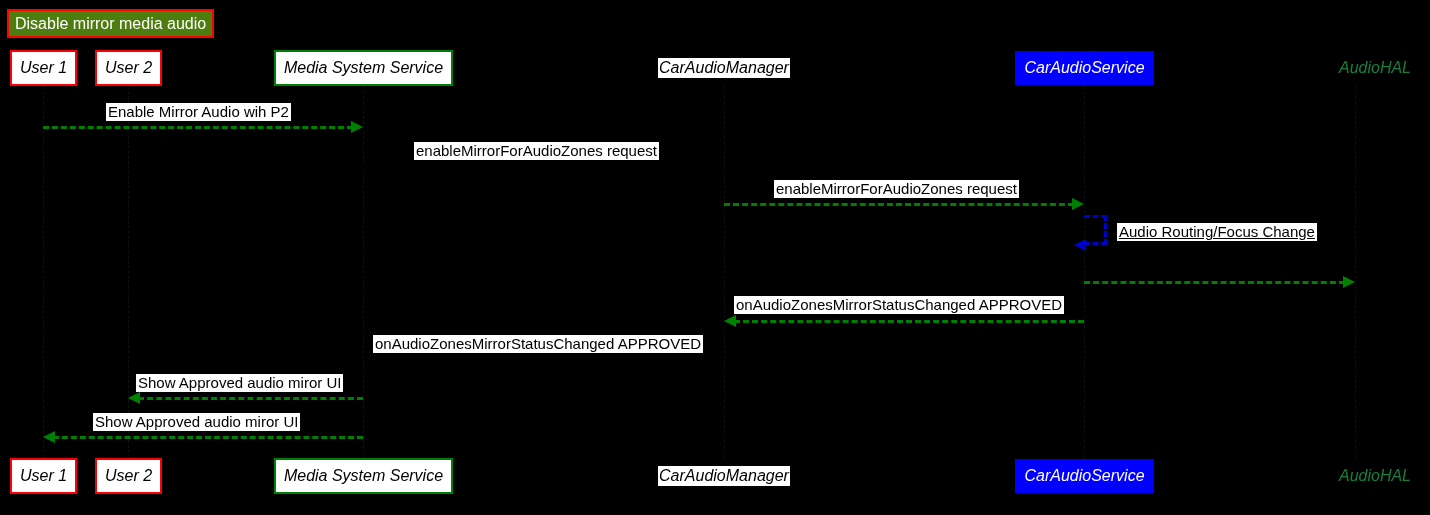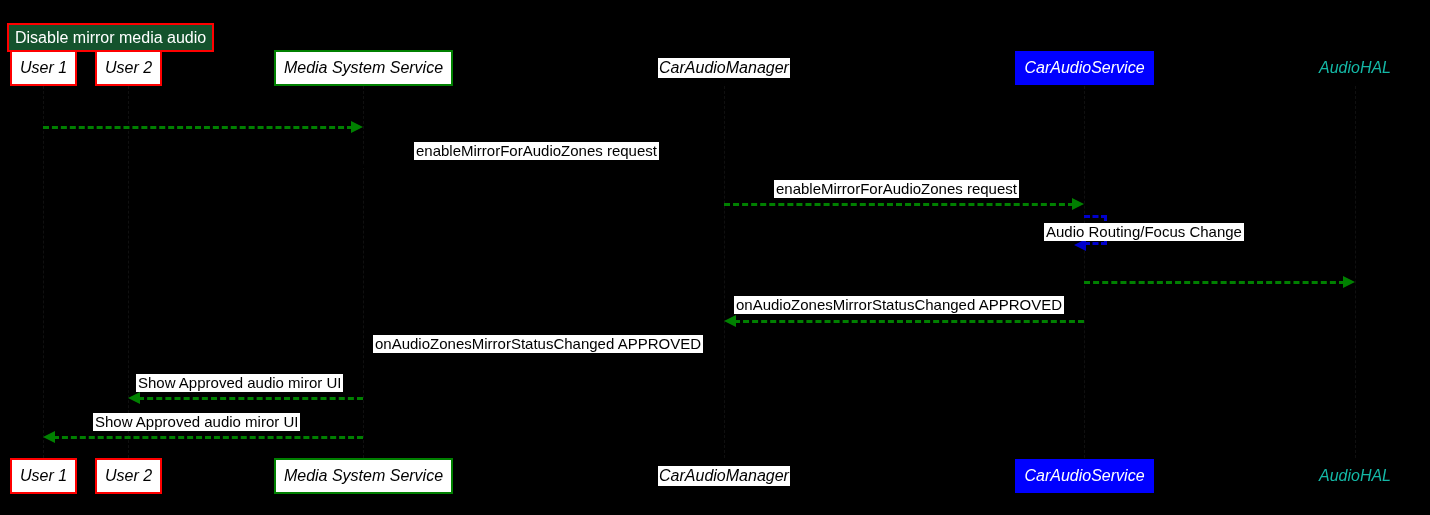--- a/index.html
+++ b/index.html
@@ -57,22 +57,23 @@
   }
   .participant.border-red   { border-color: #ff0000; }
   .participant.border-green { border-color: #008000; }
   .participant.filled-blue {
     background: #0000ff;
     color: #ffffff;
     border: none;
   }
   .participant.plain {
     background: transparent;
-    color: #14b8a6;
+    color: #15803d;
     border: none;
+    margin-left: 20px;
   }
 
   
   .lifeline {
     position: absolute;
     width: 0;
     border-left: 1px dashed #101010;
   }
 
   
@@ -120,21 +121,21 @@
     width: 0; height: 0;
     border-top: 6px solid transparent;
     border-bottom: 6px solid transparent;
     border-right: 12px solid #0000cc;
   }
 </style>
 </head>
 <body>
 
 <div id="diagram">
-    <div class="title-box" style="left: 7px; top: 23px; width: 207px; height: 29px; background: #14532d; border-color: rgb(255, 0, 0); color: rgb(255, 255, 255);">
+    <div class="title-box" style="left: 7px; top: 9px; width: 207px; height: 29px; background: #4d7c0f; border-color: rgb(255, 0, 0); color: rgb(255, 255, 255);">
       <span>Disable mirror media audio</span>
     </div>
     <div class="lifeline" style="left: 43px; top: 86px; height: 372px;"></div>
     <div class="lifeline" style="left: 128px; top: 86px; height: 372px;"></div>
     <div class="lifeline" style="left: 363px; top: 86px; height: 372px;"></div>
     <div class="lifeline" style="left: 724px; top: 86px; height: 372px;"></div>
     <div class="lifeline" style="left: 1084px; top: 86px; height: 372px;"></div>
     <div class="lifeline" style="left: 1355px; top: 86px; height: 372px;"></div>
     <div class="participant boxed border-red" style="left: 10px; top: 50px; width: 67px; height: 36px;">
       <span>User 1</span>
@@ -167,29 +168,30 @@
       <span>CarAudioManager</span>
     </div>
     <div class="participant filled-blue" style="left: 1015px; top: 459px; width: 139px; height: 34px;">
       <span>CarAudioService</span>
     </div>
     <div class="participant plain" style="left: 1313px; top: 466px; width: 84px; height: 20px;">
       <span>AudioHAL</span>
     </div>
     <div class="msg-line green" style="left: 43px; top: 126px; width: 310px;"></div>
     <div class="arrowhead right green" style="top: 121px; left: 351px;"></div>
+    <div class="msg-label" style="left: 106px; top: 103px;">Enable Mirror Audio wih P2</div>
     <div class="msg-line hidden" style="left: 363px; top: 165px; width: 351px;"></div>
     <div class="arrowhead right hidden" style="top: 160px; left: 712px;"></div>
     <div class="msg-label" style="left: 414px; top: 142px;">enableMirrorForAudioZones request</div>
     <div class="msg-line green" style="left: 724px; top: 203px; width: 350px;"></div>
     <div class="arrowhead right green" style="top: 198px; left: 1072px;"></div>
     <div class="msg-label" style="left: 774px; top: 180px;">enableMirrorForAudioZones request</div>
     <div class="selfloop" style="left: 1084px; top: 215px; width: 23px; height: 30px;"></div>
     <div class="selfloop-arrow" style="left: 1074px; top: 239px; transform: rotate(180deg); border-right: none; border-left: 12px solid rgb(0, 0, 204);"></div>
-    <div class="msg-label" style="left: 1044px; top: 223px;">Audio Routing/Focus Change</div>
+    <div class="msg-label" style="left: 1117px; top: 223px; text-decoration: underline;">Audio Routing/Focus Change</div>
     <div class="msg-line green" style="left: 1084px; top: 281px; width: 261px;"></div>
     <div class="arrowhead right green" style="top: 276px; left: 1343px;"></div>
     <div class="msg-line green" style="left: 734px; top: 320px; width: 350px;"></div>
     <div class="arrowhead left green" style="top: 315px; left: 724px;"></div>
     <div class="msg-label" style="left: 734px; top: 296px;">onAudioZonesMirrorStatusChanged APPROVED</div>
     <div class="msg-line hidden" style="left: 373px; top: 358px; width: 351px;"></div>
     <div class="arrowhead left hidden" style="top: 353px; left: 363px;"></div>
     <div class="msg-label" style="left: 373px; top: 335px;">onAudioZonesMirrorStatusChanged APPROVED</div>
     <div class="msg-line green" style="left: 138px; top: 397px; width: 225px;"></div>
     <div class="arrowhead left green" style="top: 392px; left: 128px;"></div>

